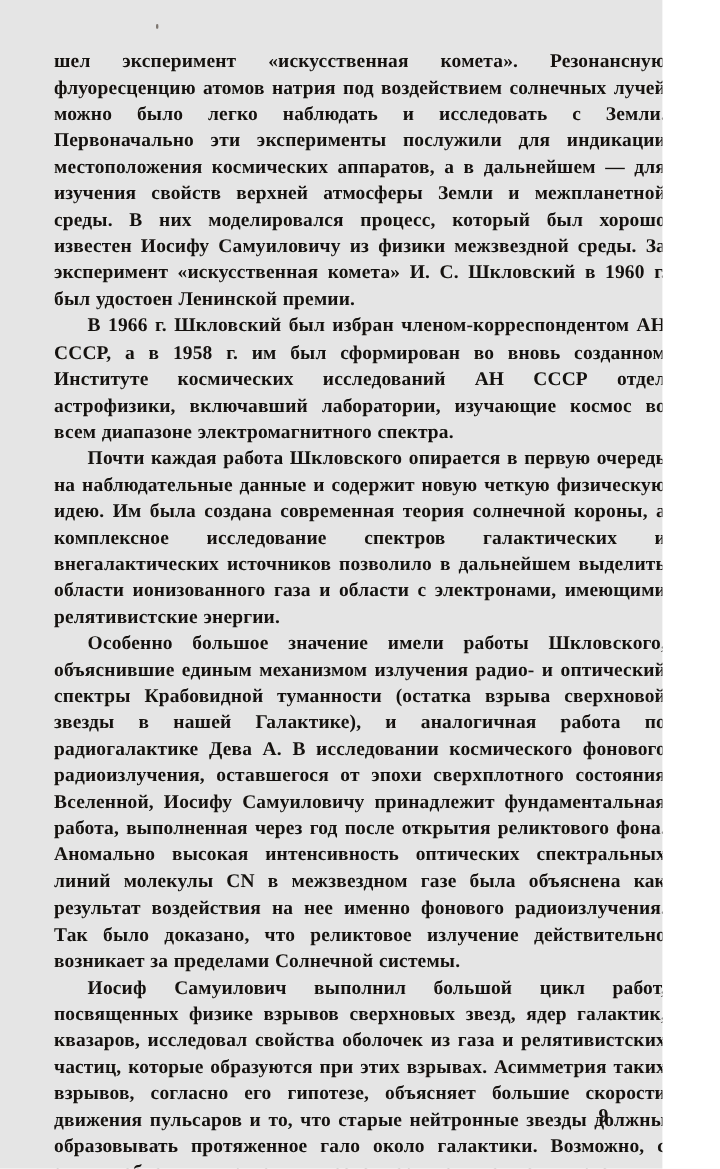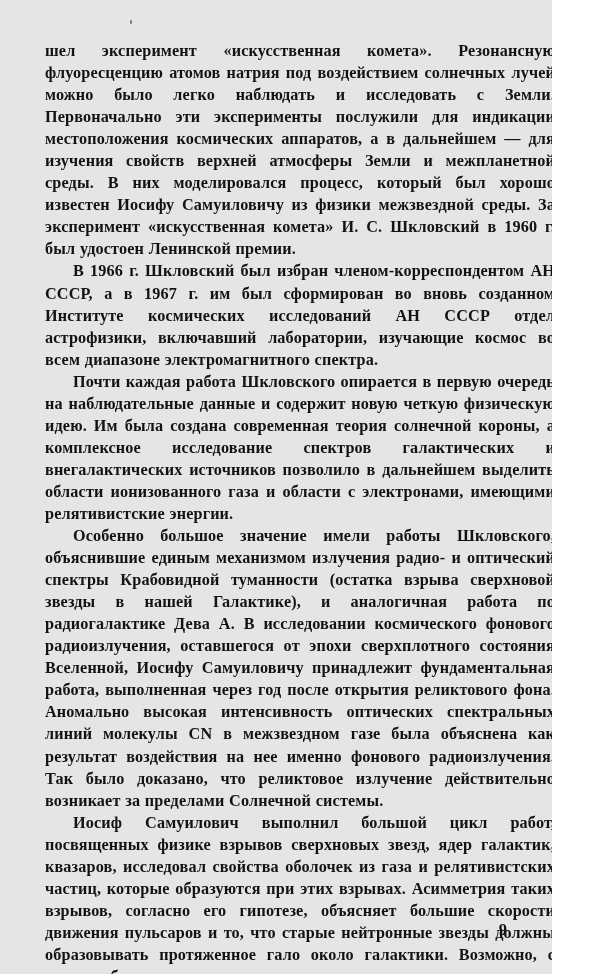--- a/index.html
+++ b/index.html
@@ -78,21 +78,21 @@
 <body>
 
 <div class="page">
 
   <div class="scan-speck"></div>
 
   <div class="text-block">
 
     <p class="para continuation">шел эксперимент «искусственная комета». Резонансную флуоресценцию атомов натрия под воздействием солнечных лучей можно было легко наблюдать и исследовать с Земли. Первоначально эти эксперименты послужили для индикации местоположения космических аппаратов, а в дальнейшем — для изучения свойств верхней атмосферы Земли и межпланетной среды. В них моделировался процесс, который был хорошо известен Иосифу Самуиловичу из физики межзвездной среды. За эксперимент «искусственная комета» И. С. Шкловский в 1960 г. был удостоен Ленинской премии.</p>
 
-    <p class="para">В 1966 г. Шкловский был избран членом-корреспондентом АН СССР, а в 1967 г. им был сформирован во вновь созданном Институте космических исследований АН СССР отдел астрофизики, включавший лаборатории, изучающие космос во всем диапазоне электромагнитного спектра.</p>
+    <p class="para">В 1966 г. Шкловский был избран членом-корреспондентом АН СССР, а в 1958 г. им был сформирован во вновь созданном Институте космических исследований АН СССР отдел астрофизики, включавший лаборатории, изучающие космос во всем диапазоне электромагнитного спектра.</p>
 
     <p class="para">Почти каждая работа Шкловского опирается в первую очередь на наблюдательные данные и содержит новую четкую физическую идею. Им была создана современная теория солнечной короны, а комплексное исследование спектров галактических и внегалактических источников позволило в дальнейшем выделить области ионизованного газа и области с электронами, имеющими релятивистские энергии.</p>
 
     <p class="para">Особенно большое значение имели работы Шкловского, объяснившие единым механизмом излучения радио- и оптический спектры Крабовидной туманности (остатка взрыва сверхновой звезды в нашей Галактике), и аналогичная работа по радиогалактике Дева А. В исследовании космического фонового радиоизлучения, оставшегося от эпохи сверхплотного состояния Вселенной, Иосифу Самуиловичу принадлежит фундаментальная работа, выполненная через год после открытия реликтового фона. Аномально высокая интенсивность оптических спектральных линий молекулы CN в межзвездном газе была объяснена как результат воздействия на нее именно фонового радиоизлучения. Так было доказано, что реликтовое излучение действительно возникает за пределами Солнечной системы.</p>
 
     <p class="para">Иосиф Самуилович выполнил большой цикл работ, посвященных физике взрывов сверхновых звезд, ядер галактик, квазаров, исследовал свойства оболочек из газа и релятивистских частиц, которые образуются при этих взрывах. Асимметрия таких взрывов, согласно его гипотезе, объясняет большие скорости движения пульсаров и то, что старые нейтронные звезды должны образовывать протяженное гало около галактики. Возможно, с этими объектами связаны неотождествленные пока источники гамма-импульсов. Точно так же взрывы в ядрах галактик могут приводить к выбросу из них сверхмассивных черных дыр.</p>
 
   </div>
 
   <div class="page-number">9</div>

